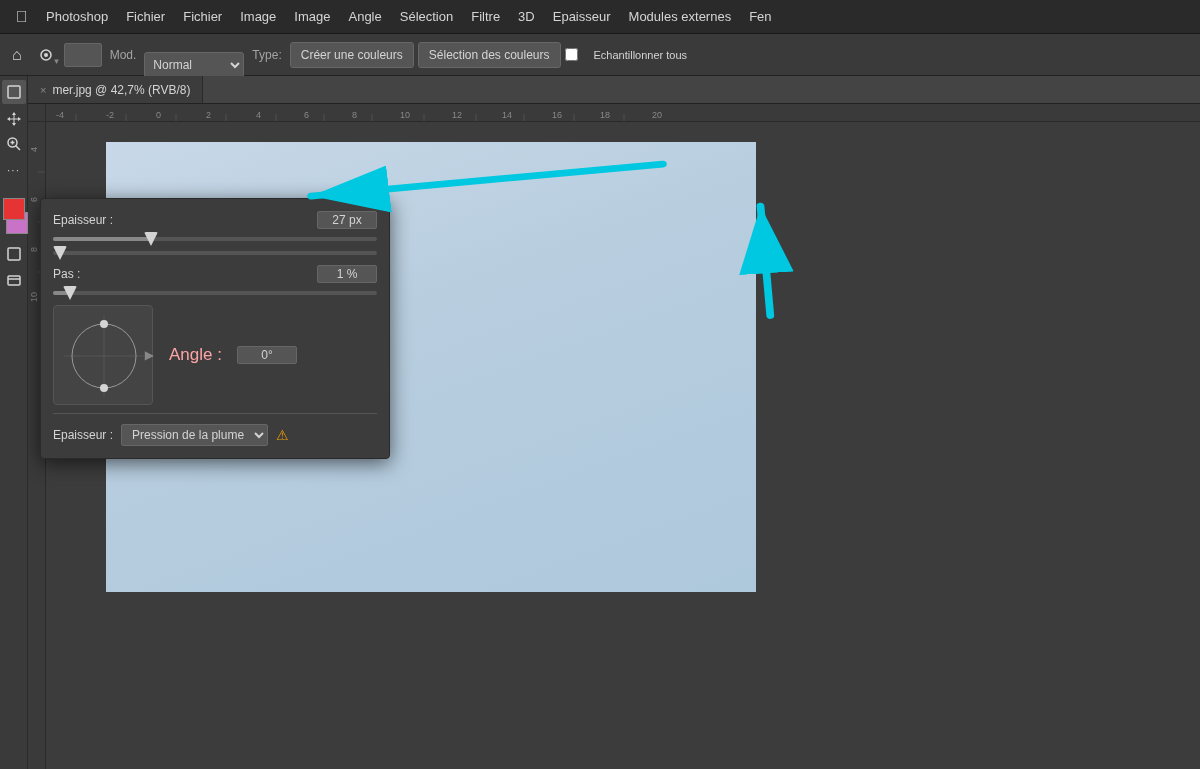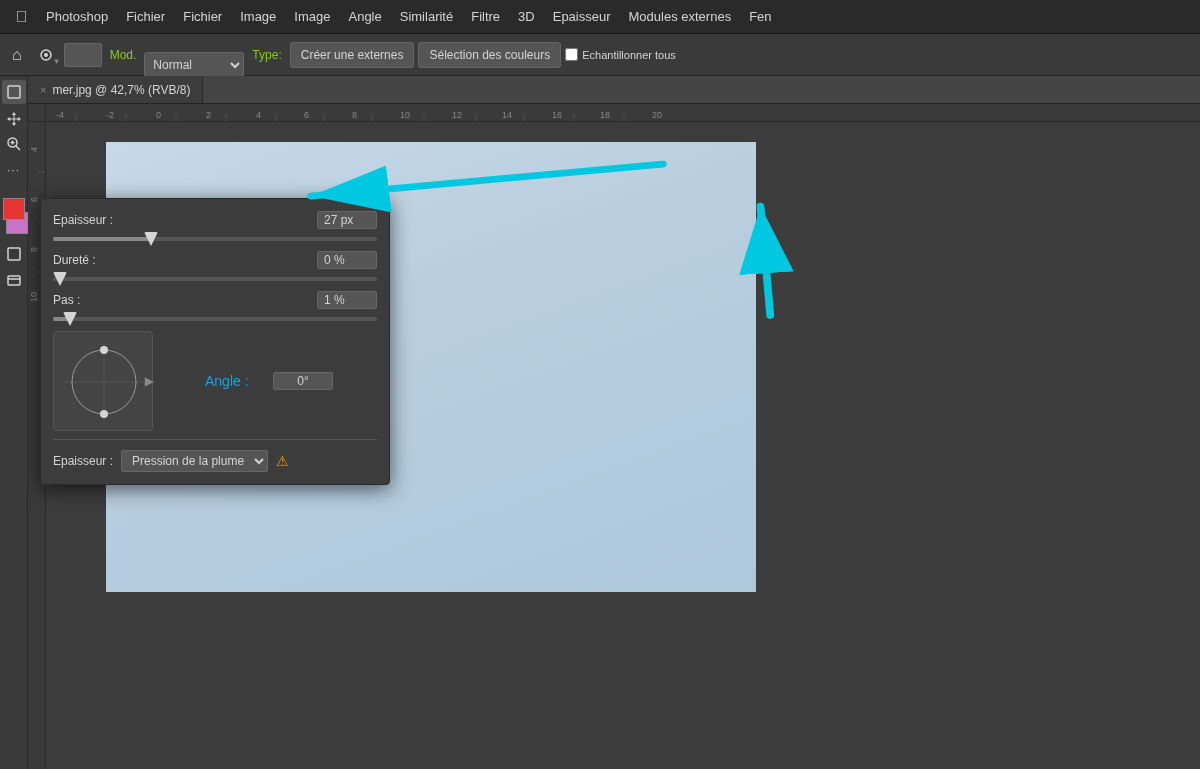--- a/index.html
+++ b/index.html
@@ -78,38 +78,38 @@
       height: 26px;
       padding: 0 4px;
       font-size: 12px;
       border-radius: 3px;
       cursor: pointer;
       min-width: 100px;
       margin-top: 21px;
     }
     .toolbar-label {
       font-size: 12px;
-      color: #84cc16;
+      color: #a3a3a3;
       padding: 0 4px;
     }
     .toolbar-action-btn {
       background: #555;
       border: 1px solid #666;
       color: #d4d4d4;
       height: 26px;
       padding: 0 10px;
       font-size: 12px;
       border-radius: 3px;
       cursor: pointer;
       white-space: nowrap;
     }
     .toolbar-checkbox-label {
       display: flex;
       align-items: center;
-      gap: 4px;
+      gap: 16px;
       font-size: 11px;
       color: #d4d4d4;
       cursor: pointer;
       white-space: nowrap;
     }
 
     
     .main-layout {
       display: flex;
       height: calc(769px - 34px - 42px);
@@ -241,20 +241,21 @@
       color: #d4d4d4;
     }
     .popup-value {
       background: #555;
       border: 1px solid #666;
       color: #d4d4d4;
       font-size: 12px;
       padding: 1px 6px;
       border-radius: 2px;
       min-width: 60px;
+      text-align: center;
     }
     .slider-track {
       width: 100%;
       height: 4px;
       background: #555;
       border-radius: 2px;
       margin-bottom: 10px;
       position: relative;
     }
     .slider-fill {
@@ -295,24 +296,23 @@
       flex-direction: column;
       gap: 8px;
       flex: 1;
     }
     .angle-row {
       display: flex;
       align-items: center;
       gap: 8px;
     }
     .angle-label {
-      font-size: 14px;
-      color: #0ea5e9;
+      font-size: 17px;
+      color: #fca5a5;
       min-width: 60px;
-      margin-left: 36px;
     }
     .angle-value {
       background: #555;
       border: 1px solid #666;
       color: #d4d4d4;
       font-size: 12px;
       padding: 1px 6px;
       border-radius: 2px;
       min-width: 60px;
       text-align: center;
@@ -358,21 +358,21 @@
 <body>
 
 <div class="menu-bar">
   <span class="apple-logo"></span>
   <span class="menu-item">Photoshop</span>
   <span class="menu-item">Fichier</span>
   <span class="menu-item">Fichier</span>
   <span class="menu-item">Image</span>
   <span class="menu-item">Image</span>
   <span class="menu-item">Angle</span>
-  <span class="menu-item">Similarité</span>
+  <span class="menu-item">Sélection</span>
   <span class="menu-item">Filtre</span>
   <span class="menu-item">3D</span>
   <span class="menu-item">Epaisseur</span>
   <span class="menu-item">Modules externes</span>
   <span class="menu-item">Fen</span>
 </div>
 
 <div class="toolbar">
   <button class="toolbar-btn">⌂</button>
   <button class="toolbar-btn" style="position:relative;">
@@ -381,21 +381,21 @@
       <circle cx="8" cy="8" r="2" fill="#d4d4d4"></circle>
     </svg>
     <span style="font-size:9px;position:absolute;bottom:1px;right:1px;color:#888">▾</span>
   </button>
   <input class="toolbar-num" type="text" style="">
   <span class="toolbar-label">Mod.</span>
   <select class="toolbar-select">
     <option>Normal</option>
   </select>
   <span class="toolbar-label">Type:</span>
-  <button class="toolbar-action-btn">Créer une externes</button>
+  <button class="toolbar-action-btn">Créer une couleurs</button>
   <button class="toolbar-action-btn">Sélection des couleurs</button>
   <label class="toolbar-checkbox-label">
     <input type="checkbox" style="cursor: pointer;">
     <span>Echantillonner tous</span>
   </label>
 </div>
 
 <div class="main-layout">
 
   <div class="tools-sidebar">
@@ -501,24 +501,20 @@
 
         <div class="popup-row">
           <span class="popup-label">Epaisseur :</span>
           <span class="popup-value">27 px</span>
         </div>
         <div class="slider-track">
           <div class="slider-fill" style="width:30%"></div>
           <div class="slider-thumb" style="left:28%"></div>
         </div>
 
-        <div class="popup-row">
-          <span class="popup-label">Dureté :</span>
-          <span class="popup-value">0 %</span>
-        </div>
         <div class="slider-track">
           <div class="slider-fill" style="width:0%"></div>
           <div class="slider-thumb" style="left:0%"></div>
         </div>
 
         <div class="popup-row">
           <span class="popup-label">Pas :</span>
           <span class="popup-value">1 %</span>
         </div>
         <div class="slider-track">

